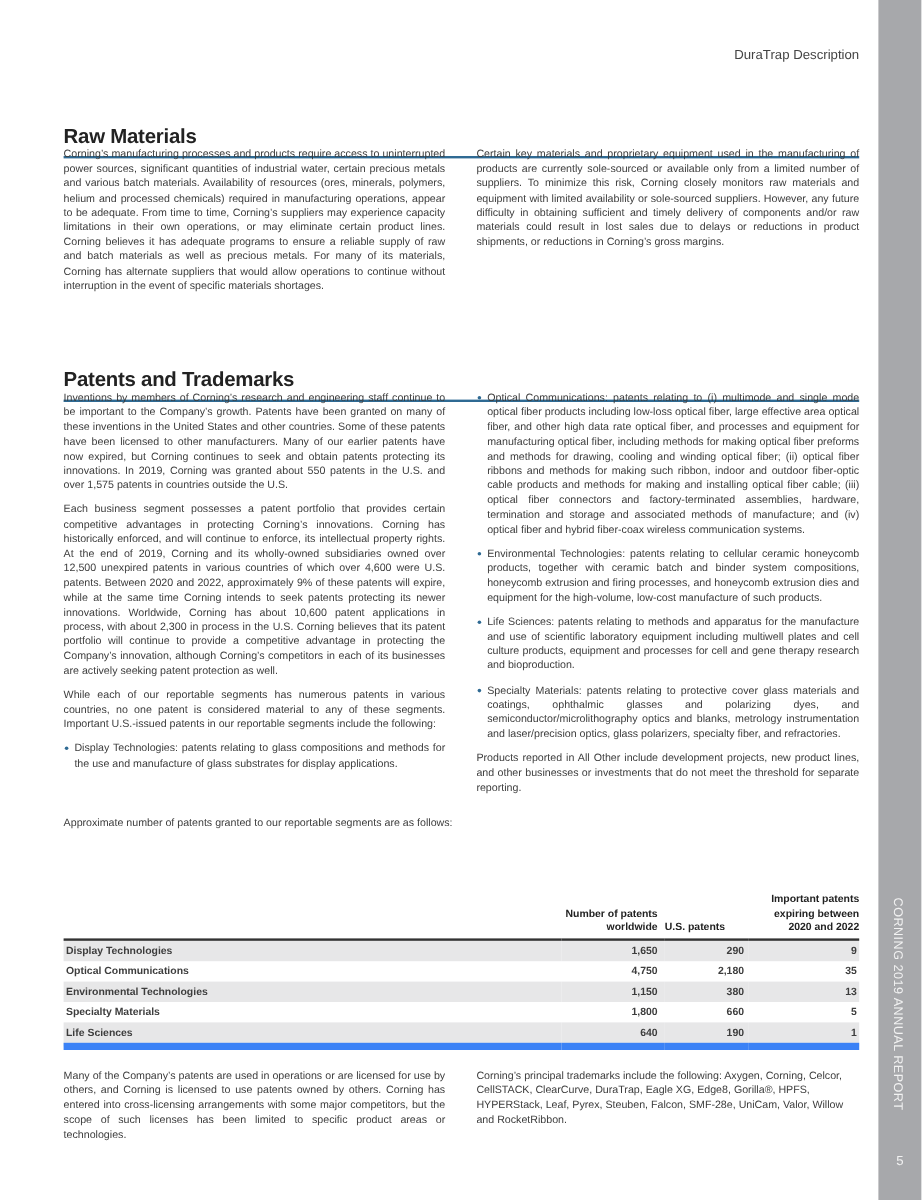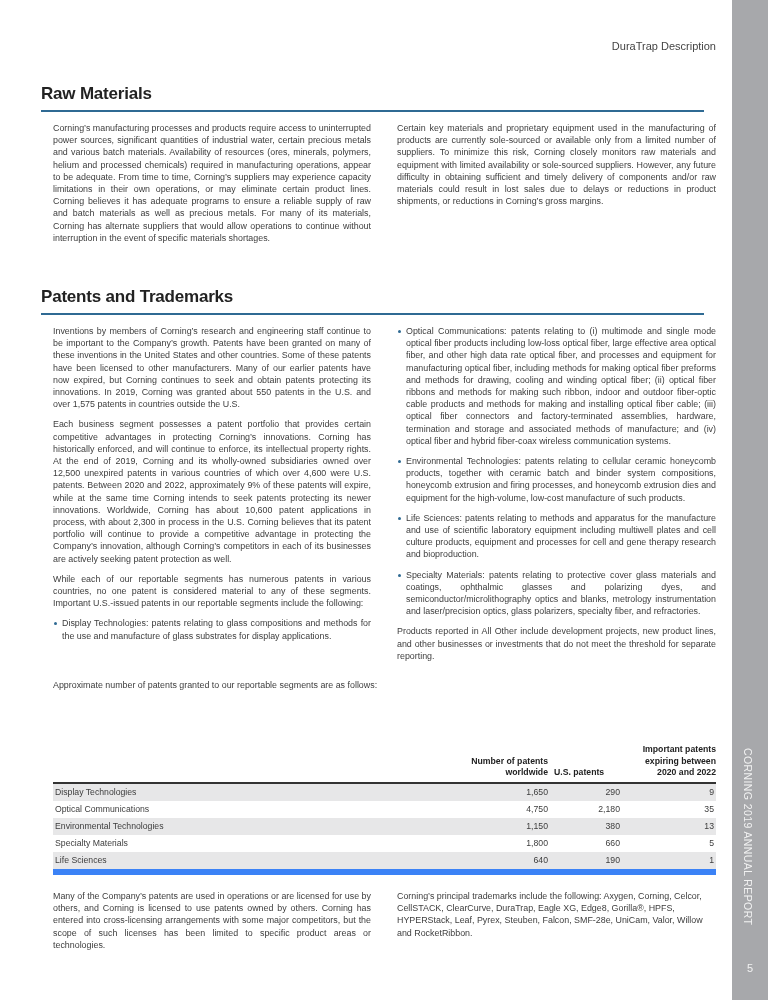--- a/index.html
+++ b/index.html
@@ -14,41 +14,41 @@
     position: absolute; left: 742px; top: 748px;
     writing-mode: vertical-rl; color: #f2f2f2; font-size: 10.5px; letter-spacing: 0.4px; white-space: nowrap;
   }
   .page-num {
     position: absolute; left: 738px; top: 962px; width: 24px; text-align: center; color: #f2f2f2; font-size: 11px;
   }
   .header-section {
     position: absolute; right: 52px; top: 40px; font-size: 11px; color: #444;
   }
   .section-title {
-    position: absolute; left: 41px; width: 663px; font-size: 17px; font-weight: bold; color: #222;
-    padding-bottom: 6px; border-bottom: 2px solid #2f6a93; letter-spacing: -0.2px;
+    position: absolute; left: 53px; width: 663px; font-size: 17px; font-weight: bold; color: #222;
+    padding-bottom: 6px; border-bottom: 2px solid #2f6a93; letter-spacing: -0.2px; margin-top: 20px;
   }
   .col {
     position: absolute; font-size: 8.9px; line-height: 12.2px; text-align: justify; color: #3d3d3d;
   }
   .col p { margin: 0 0 8px 0; }
   .col ul { margin: 0 0 8px 0; padding: 0; list-style: none; }
   .col li { position: relative; padding-left: 9px; margin-bottom: 8px; }
   .col li::before {
     content: ""; position: absolute; left: 1px; top: 5px; width: 3px; height: 3px; background: #2f6a93; border-radius: 50%;
   }
   .intro-line { position: absolute; left: 53px; top: 680px; font-size: 8.9px; color: #3d3d3d; }
   table.patents {
     position: absolute; left: 53px; top: 744px; width: 663px; border-collapse: collapse; font-size: 8.7px; color: #3d3d3d;
   }
   table.patents th {
     font-weight: bold; color: #222; vertical-align: bottom; text-align: center; padding: 0 0 3px 0; line-height: 11.5px;
   }
   table.patents thead tr { border-bottom: 2px solid #333; }
-  table.patents td { padding: 3px 2px; height: 11px; }
+  table.patents td { padding: 3px 2px; height: 11px; font-weight: bold; }
   table.patents td.num { text-align: right; }
   table.patents tbody tr:nth-child(odd) { background: #e7e7e8; }
   table.patents tbody tr:last-child { border-bottom: 6px solid #3b82f6; }
 </style>
 </head>
 <body>
 
 <div class="sidebar"></div>
 <div class="sidebar-title">CORNING 2019 ANNUAL REPORT</div>
 <div class="page-num">5</div>

